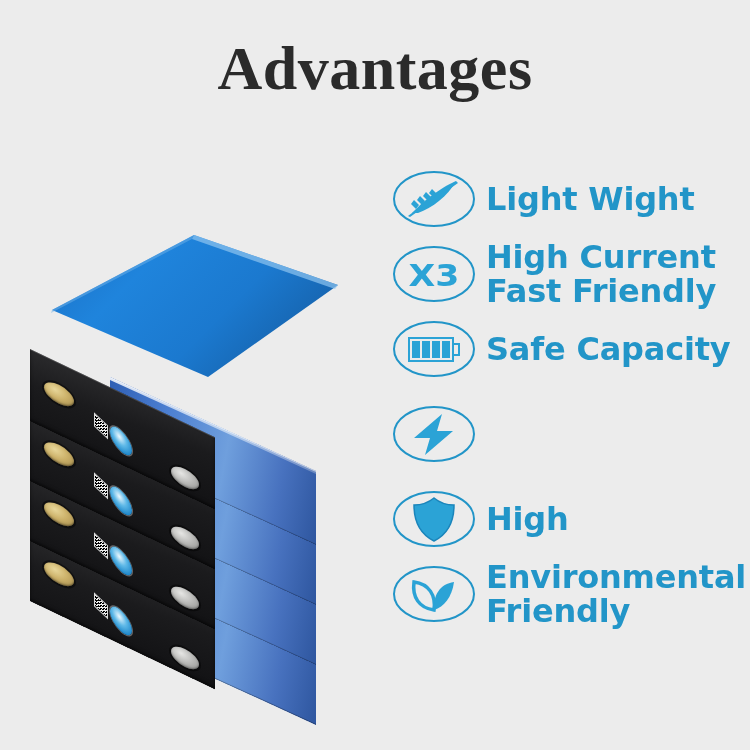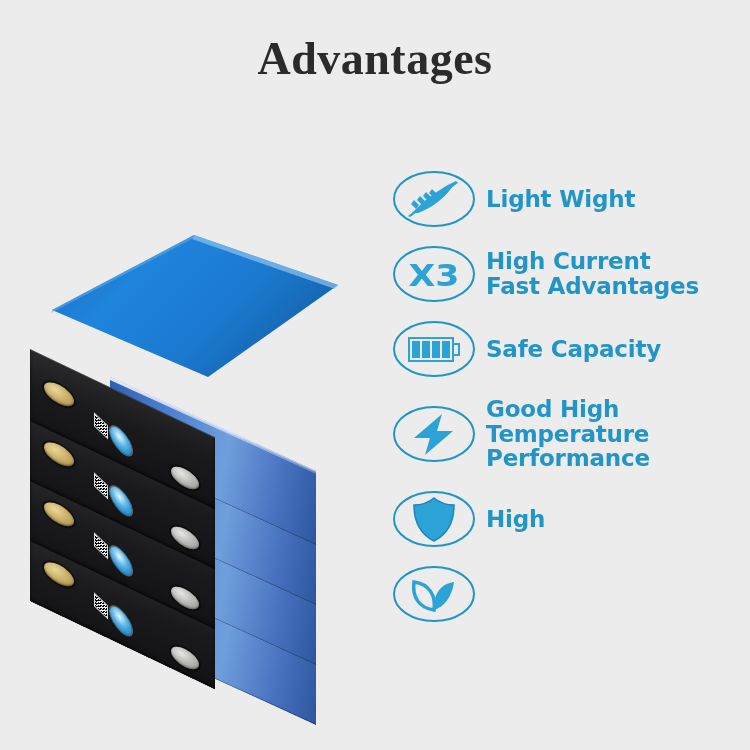--- a/index.html
+++ b/index.html
@@ -24,21 +24,21 @@
 
   
   #title {
     position: absolute;
     top: 34px;
     left: 0;
     width: 750px;
     text-align: center;
     font-family: "Liberation Serif", "DejaVu Serif", serif;
     font-weight: bold;
-    font-size: 46px;
+    font-size: 62px;
     letter-spacing: 0.5px;
     color: #2b2b2b;
     line-height: 1.1;
   }
 
   
   #product {
     position: absolute;
     left: 18px;
     top: 225px;
@@ -157,21 +157,21 @@
     position: relative;
     display: flex;
     align-items: center;
     justify-content: center;
   }
   .fe-icon svg { display: block; }
   .fe-label {
     flex: 1 1 auto;
     font-family: "DejaVu Sans", "Liberation Sans", sans-serif;
     font-weight: bold;
-    font-size: 23px;
+    font-size: 32px;
     line-height: 1.07;
     color: #2295c8;
     letter-spacing: -0.2px;
     white-space: pre-line;
     margin-left: 10px;
   }
   .f-tall .fe-icon { height: 96px; }
   .f-two .fe-icon { height: 76px; }
 </style>
 </head>
@@ -261,21 +261,21 @@
     </div>
 
     <div class="feature f-two">
       <div class="fe-icon">
         <svg width="84" height="58" viewBox="0 0 84 58">
           <ellipse cx="42" cy="29" rx="40" ry="27" fill="none" stroke="#2295c8" stroke-width="2"></ellipse>
           <text x="42" y="41" text-anchor="middle" font-family="DejaVu Sans, sans-serif" font-weight="bold" font-size="31" fill="#2ba3d6" transform="scale(1.12 1) translate(-4.5 0)">X3</text>
         </svg>
       </div>
       <div class="fe-label">High Current
-Fast Advantages</div>
+Fast Friendly</div>
     </div>
 
     <div class="feature">
       <div class="fe-icon">
         <svg width="84" height="58" viewBox="0 0 84 58">
           <ellipse cx="42" cy="29" rx="40" ry="27" fill="none" stroke="#2295c8" stroke-width="2"></ellipse>
           <rect x="17" y="18" width="44" height="23" fill="none" stroke="#2ba3d6" stroke-width="2"></rect>
           <rect x="61" y="24" width="6" height="11" fill="none" stroke="#2ba3d6" stroke-width="2"></rect>
           <rect x="20" y="21" width="8" height="17" fill="#2ba3d6"></rect>
           <rect x="30" y="21" width="8" height="17" fill="#2ba3d6"></rect>
@@ -286,23 +286,20 @@
       <div class="fe-label">Safe Capacity</div>
     </div>
 
     <div class="feature f-tall">
       <div class="fe-icon">
         <svg width="84" height="58" viewBox="0 0 84 58">
           <ellipse cx="42" cy="29" rx="40" ry="27" fill="none" stroke="#2295c8" stroke-width="2"></ellipse>
           <path d="M50 9 L22 33 L38 33 L33 50 L61 26 L45 26 Z" fill="#2ba3d6"></path>
         </svg>
       </div>
-      <div class="fe-label">Good High
-Temperature
-Performance</div>
     </div>
 
     <div class="feature">
       <div class="fe-icon">
         <svg width="84" height="58" viewBox="0 0 84 58">
           <ellipse cx="42" cy="29" rx="40" ry="27" fill="none" stroke="#2295c8" stroke-width="2"></ellipse>
           <path d="M42 8 C36 13 28 15 22 15 C22 32 28 44 42 51 C56 44 62 32 62 15 C56 15 48 13 42 8 Z" fill="#2ba3d6"></path>
           <path d="M42 8 C36 13 28 15 22 15 C22 32 28 44 42 51 C56 44 62 32 62 15 C56 15 48 13 42 8 Z" fill="none" stroke="#1a85bb" stroke-width="1.5"></path>
         </svg>
       </div>
@@ -310,16 +307,18 @@
     </div>
 
     <div class="feature f-two">
       <div class="fe-icon">
         <svg width="84" height="58" viewBox="0 0 84 58">
           <ellipse cx="42" cy="29" rx="40" ry="27" fill="none" stroke="#2295c8" stroke-width="2"></ellipse>
           <path d="M22 17 C37 19 44 30 42 45 C27 43 20 32 22 17 Z" fill="none" stroke="#2ba3d6" stroke-width="3.5"></path>
           <path d="M62 17 C60 32 52 42 42 45 C41 30 48 19 62 17 Z" fill="#2ba3d6"></path>
         </svg>
       </div>
+      <div class="fe-label">Environmental
+Friendly</div>
     </div>
 
   </div>
 </div>
 
 </body></html>

